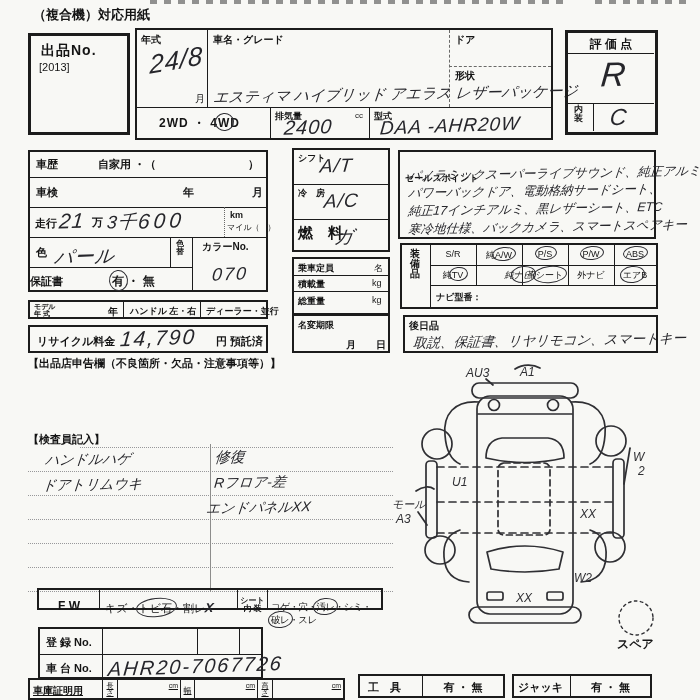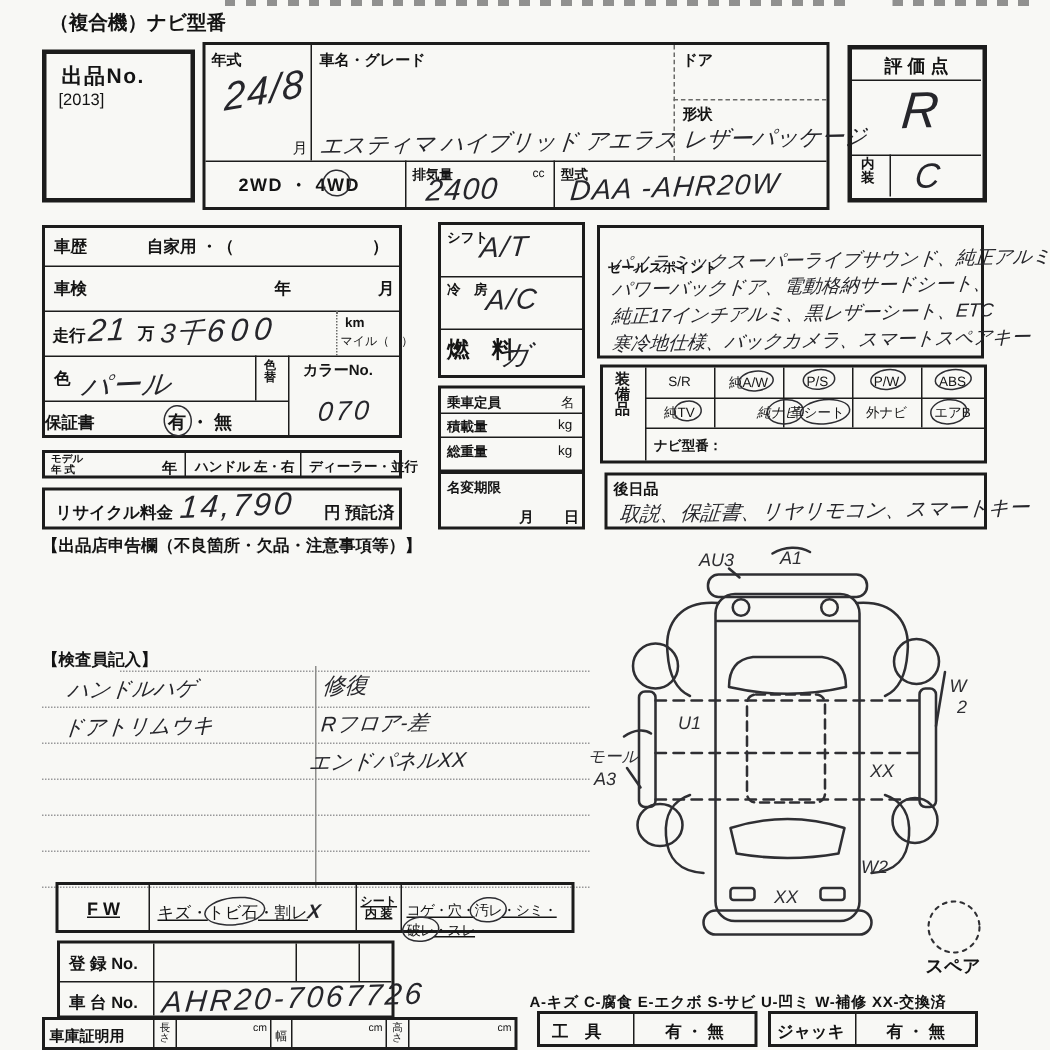--- a/index.html
+++ b/index.html
@@ -31,21 +31,21 @@
   .svghand{font-style:italic;fill:#2f2f33;}
 </style>
 </head>
 <body>
 
 <div id="sheet">
 
   <div class="topcut" style="left:150px;width:420px;"></div>
   <div class="topcut" style="left:595px;width:95px;"></div>
 
-  <div class="abs b" style="left:33px;top:6px;font-size:13px;">（複合機）ナビ型番</div>
+  <div class="abs b" style="left:33px;top:6px;font-size:13px;">（複合機）対応用紙</div>
 
   <div class="box thick" style="left:28px;top:33px;width:102px;height:102px;">
     <div class="abs b" style="left:10px;top:6px;font-size:14px;letter-spacing:1px;">出品No.</div>
     <div class="abs" style="left:8px;top:25px;font-size:11px;">[2013]</div>
   </div>
 
   <div class="box" style="left:135px;top:28px;width:418px;height:112px;">
     <div class="vl" style="left:70px;top:0;height:77px;"></div>
     <div class="hl" style="left:0;top:77px;width:414px;"></div>
     <div class="vl dashv" style="left:312px;top:0;height:77px;border-left-color:#6a6a68;"></div>
@@ -277,21 +277,21 @@
         <text x="190" y="158">XX</text>
         <text x="243" y="101">W</text>
         <text x="248" y="115">2</text>
         <text x="184" y="222">W2</text>
         <text x="126" y="242">XX</text>
       </g>
       <text x="227" y="288" font-size="12" font-weight="bold" fill="#141414">スペア</text>
     </svg>
   </div>
 
-  <div class="box flex" style="left:37px;top:588px;width:346px;height:34px;text-decoration:underline;">
+  <div class="box flex" style="left:37px;top:588px;width:346px;height:22px;">
     <div class="cell b" style="width:60px;text-align:center;font-size:12px;padding-top:9px;">F W</div>
     <div class="cell bl" style="width:138px;font-size:11px;padding:10px 0 0 5px;">
       <span>キズ・</span><span data-circled="true">トビ石</span><span>・割レ</span><span class="hw" style="font-size:13px;font-weight:bold;">X</span>
     </div>
     <div class="cell bl stack" style="width:30px;font-size:8px;padding-top:7px;font-weight:bold;">
       <span>シート</span><br>
       <span>内 装</span>
     </div>
     <div class="cell bl" style="flex:1;font-size:9.5px;letter-spacing:-0.5px;padding:11px 0 0 3px;">
       <span>コゲ・穴・</span><span data-circled="true">汚レ</span><span>・シミ・</span><span data-circled="true">破レ</span><span>・スレ</span>
@@ -301,35 +301,34 @@
   <div class="box" style="left:38px;top:627px;width:225px;height:52px;">
     <div class="hl" style="left:0;top:25px;width:221px;"></div>
     <div class="vl" style="left:62px;top:0;height:48px;"></div>
     <div class="vl" style="left:157px;top:0;height:25px;"></div>
     <div class="vl" style="left:199px;top:0;height:25px;"></div>
     <div class="abs b" style="left:6px;top:6px;font-size:11px;">登 録 No.</div>
     <div class="abs b" style="left:6px;top:32px;font-size:11px;">車 台 No.</div>
     <div class="abs hw" style="left:68px;top:26px;font-size:20px;letter-spacing:2px;">AHR20-7067726</div>
   </div>
 
-  <div class="box flex" style="left:28px;top:678px;width:317px;height:22px;">
+  <div class="box flex" style="left:28px;top:678px;width:317px;height:22px;text-decoration:underline;">
     <div class="cell b" style="width:72px;font-size:10px;padding:4px 0 0 3px;">車庫証明用</div>
     <div class="cell bl stack" style="width:15px;font-size:7px;padding-top:2px;">
       <span>長</span><br><span>さ</span>
     </div>
     <div class="cell bl" style="width:63px;font-size:7px;text-align:right;padding:2px 2px 0 0;"><span>cm</span></div>
     <div class="cell bl" style="width:14px;font-size:8px;text-align:center;padding-top:5px;">幅</div>
     <div class="cell bl" style="width:63px;font-size:7px;text-align:right;padding:2px 2px 0 0;"><span>cm</span></div>
     <div class="cell bl stack" style="width:15px;font-size:7px;padding-top:2px;">
       <span>高</span><br><span>さ</span>
     </div>
     <div class="cell bl" style="flex:1;font-size:7px;text-align:right;padding:2px 2px 0 0;"><span>cm</span></div>
   </div>
 
-  <div class="abs b" style="left:353px;top:661px;font-size:10px;letter-spacing:0.5px;">A-キズ C-腐食 E-エクボ S-サビ U-凹ミ W-補修 XX-交換済</div>
   <div class="box flex" style="left:358px;top:674px;width:147px;height:24px;">
     <div class="cell b" style="width:62px;font-size:11px;padding:4px 0 0 8px;">工　具</div>
     <div class="cell bl b" style="flex:1;font-size:11px;text-align:center;padding-top:4px;">有 ・ 無</div>
   </div>
   <div class="box flex" style="left:512px;top:674px;width:140px;height:24px;">
     <div class="cell b" style="width:56px;font-size:11px;padding:4px 0 0 4px;">ジャッキ</div>
     <div class="cell bl b" style="flex:1;font-size:11px;text-align:center;padding-top:4px;">有 ・ 無</div>
   </div>
 
 </div>

